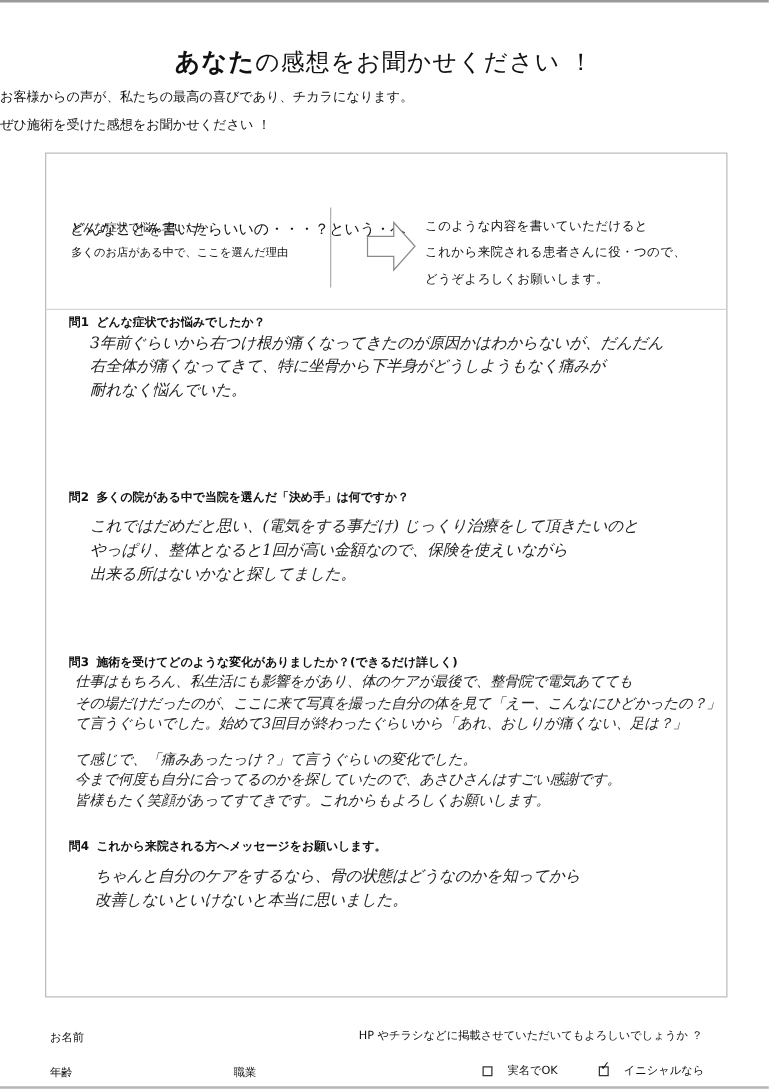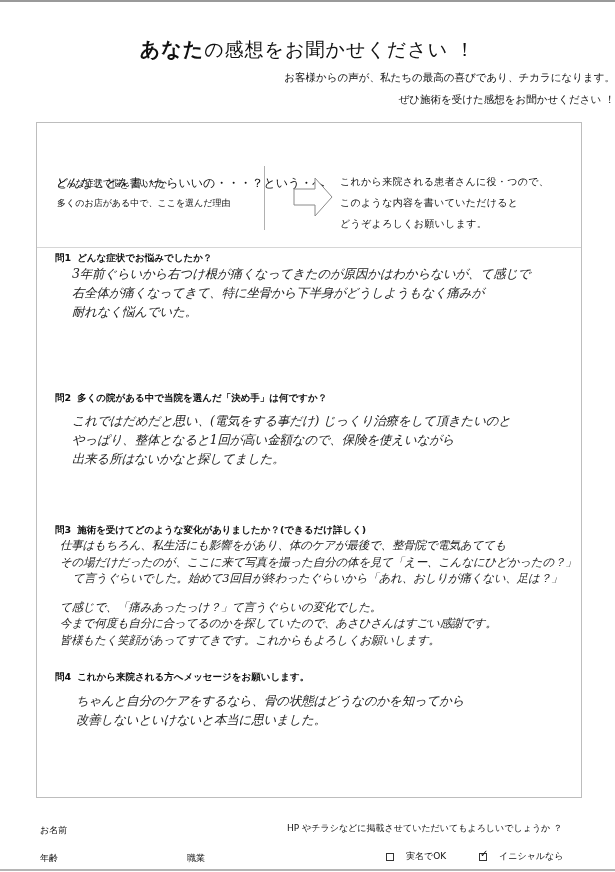--- a/index.html
+++ b/index.html
@@ -10,21 +10,21 @@
   .topline { position: absolute; left: 0; top: 0; width: 615px; height: 2px; background: #9a9a9a; }
   .bottomline { position: absolute; left: 0; top: 869px; width: 615px; height: 2px; background: #b5b5b5; }
 
   .title {
     position: absolute; left: 0; width: 615px; top: 36px; text-align: center;
     font-size: 19px; letter-spacing: 1px; white-space: nowrap;
   }
   .title .strong { font-weight: bold; font-size: 20px; }
   .title .rest { font-family: "DejaVu Serif", "Liberation Serif", serif; }
   .subtitle {
-    position: absolute; left: 0; width: 615px; text-align: right;
+    position: absolute; left: 0; width: 615px; text-align: left;
     font-size: 10.5px; white-space: nowrap;
   }
   .sub1 { top: 71px; }
   .sub2 { top: 93px; }
 
   .outer-box {
     position: absolute; left: 36px; top: 122px; width: 546px; height: 676px;
     border: 1px solid #bdbdbd; box-sizing: border-box;
   }
 
@@ -76,52 +76,52 @@
 <div class="intro-heading">どんなことを書いたらいいの・・・？という・へ</div>
 <div class="intro-list">
   <div>どんな症状で悩んでいたか</div>
   <div>多くのお店がある中で、ここを選んだ理由</div>
 </div>
 <div class="intro-bracket"></div>
 <svg class="arrow" viewBox="0 0 40 42">
   <polygon points="1,13 22,13 22,2 39,21 22,40 22,29 1,29" fill="#fff" stroke="#8a8a8a" stroke-width="1"></polygon>
 </svg>
 <div class="intro-right">
+  <div>このような内容を書いていただけると</div>
   <div>これから来院される患者さんに役・つので、</div>
-  <div>このような内容を書いていただけると</div>
   <div>どうぞよろしくお願いします。</div>
 </div>
 
 <div class="divider" style="top:247px;"></div>
 
 <div class="q-label" style="top:252px;">
   <span class="num">問1</span><span>どんな症状でお悩みでしたか？</span>
 </div>
 <div class="answer" style="top:264px;">
-  <div>3年前ぐらいから右つけ根が痛くなってきたのが原因かはわからないが、て感じで</div>
+  <div>3年前ぐらいから右つけ根が痛くなってきたのが原因かはわからないが、だんだん</div>
   <div>右全体が痛くなってきて、特に坐骨から下半身がどうしようもなく痛みが</div>
   <div>耐れなく悩んでいた。</div>
 </div>
 
 <div class="q-label" style="top:392px;">
   <span class="num">問2</span><span>多くの院がある中で当院を選んだ「決め手」は何ですか？</span>
 </div>
 <div class="answer" style="top:411px;">
   <div>これではだめだと思い、(電気をする事だけ) じっくり治療をして頂きたいのと</div>
   <div>やっぱり、整体となると1回が高い金額なので、保険を使えいながら</div>
   <div>出来る所はないかなと探してました。</div>
 </div>
 
 <div class="q-label" style="top:524px;">
   <span class="num">問3</span><span>施術を受けてどのような変化がありましたか？(できるだけ詳しく)</span>
 </div>
 <div class="answer" style="top:537px; left:60px; width:515px; font-size:11.5px;">
   <div style="height:16.5px;line-height:16.5px;">仕事はもちろん、私生活にも影響をがあり、体のケアが最後で、整骨院で電気あてても</div>
   <div style="height:16.5px;line-height:16.5px;">その場だけだったのが、ここに来て写真を撮った自分の体を見て「えー、こんなにひどかったの？」</div>
-  <div style="height:16.5px;line-height:16.5px;text-align:center;">て言うぐらいでした。始めて3回目が終わったぐらいから「あれ、おしりが痛くない、足は？」</div>
+  <div style="height:16.5px;line-height:16.5px;">て言うぐらいでした。始めて3回目が終わったぐらいから「あれ、おしりが痛くない、足は？」</div>
   <div style="height:16.5px;line-height:16.5px;margin-top:12px;">て感じで、「痛みあったっけ？」て言うぐらいの変化でした。</div>
   <div style="height:16.5px;line-height:16.5px;">今まで何度も自分に合ってるのかを探していたので、あさひさんはすごい感謝です。</div>
   <div style="height:16.5px;line-height:16.5px;">皆様もたく笑顔があってすてきです。これからもよろしくお願いします。</div>
 </div>
 
 <div class="q-label" style="top:671px;">
   <span class="num">問4</span><span>これから来院される方へメッセージをお願いします。</span>
 </div>
 <div class="answer" style="top:691px; left:76px;">
   <div>ちゃんと自分のケアをするなら、骨の状態はどうなのかを知ってから</div>

